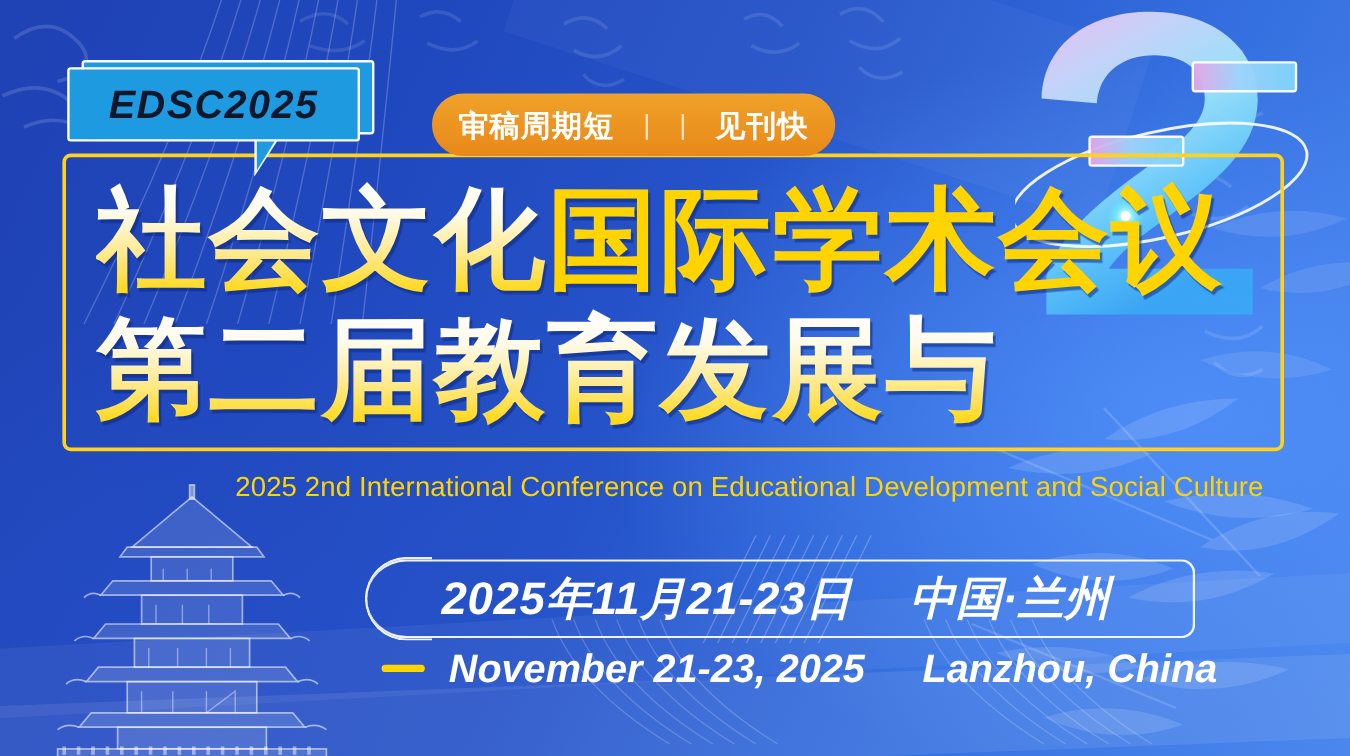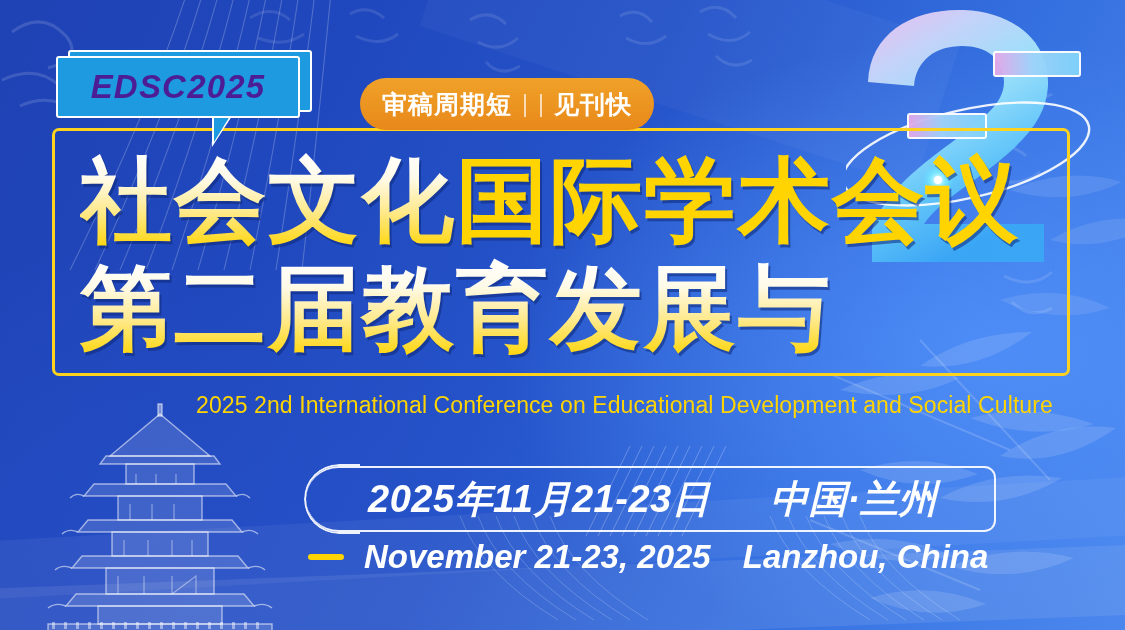--- a/index.html
+++ b/index.html
@@ -28,31 +28,31 @@
   .frame{position:absolute;left:52px;top:128px;width:1018px;height:248px;
          border:3px solid #FFD21E;border-radius:7px;}
 
   
   .badge-wrap{position:absolute;left:56px;top:56px;}
   .badge-back{position:absolute;left:12px;top:-6px;width:244px;height:62px;
       background:#1E9BE0;border:2px solid #ffffff;border-radius:3px;}
   .badge-main{position:relative;width:244px;height:62px;background:#1E9BE0;
       border:2px solid #ffffff;border-radius:3px;display:flex;align-items:center;
       justify-content:center;}
-  .badge-main span{color:#4c1d95;font-size:33px;font-style:italic;font-weight:700;
+  .badge-main span{color:#0f172a;font-size:33px;font-style:italic;font-weight:700;
       letter-spacing:1.2px;text-align:center;}
   .badge-tail{position:absolute;left:158px;top:60px;width:0;height:0;
       border-left:16px solid #1E9BE0;border-bottom:26px solid transparent;}
   .badge-tail-b{position:absolute;left:156px;top:60px;width:0;height:0;
       border-left:20px solid #ffffff;border-bottom:31px solid transparent;}
 
   
   .pill{position:absolute;left:360px;top:78px;height:52px;
       background:linear-gradient(180deg,#F0A228 0%,#E8881A 100%);
-      border-radius:26px;display:flex;align-items:center;padding:0 22px;gap:10px;}
+      border-radius:26px;display:flex;align-items:center;padding:0 22px;gap:24px;}
   .pill .txt{color:#ffffff;font-size:25px;font-weight:700;letter-spacing:1px;
       white-space:nowrap;}
   .pill .sep{color:rgba(255,255,255,.72);font-size:23px;font-weight:400;}
 
   
   .title{position:absolute;left:80px;top:146px;width:990px;}
   .tline{font-size:92px;font-weight:900;line-height:108px;letter-spacing:2px;
       white-space:nowrap;}
   .tline .g{
       background:linear-gradient(180deg,#FFFFFF 0%,#FFFBEA 28%,#FFE98A 62%,#FFD400 100%);
@@ -67,29 +67,29 @@
 
   
   .datebox{position:absolute;left:306px;top:466px;width:690px;height:66px;}
   .datebox .outline{position:absolute;inset:0;border:2px solid rgba(255,255,255,.92);
       border-radius:34px 12px 12px 34px;border-left:none;}
   .datebox .lbrk{position:absolute;left:-2px;top:-2px;width:56px;height:70px;
       border:2px solid rgba(255,255,255,.92);border-right:none;
       border-radius:56px 0 0 56px;
       -webkit-mask-image:linear-gradient(90deg,#000 0 100%);}
   .datebox .row{position:absolute;left:62px;top:0;height:66px;display:flex;
-      align-items:center;gap:60px;}
+      align-items:center;gap:48px;}
   .datebox .d1,.datebox .d2{color:#ffffff;font-size:38px;font-weight:700;
       font-style:italic;white-space:nowrap;letter-spacing:.5px;}
 
-  .dateen{position:absolute;left:308px;top:538px;display:flex;align-items:center;gap:20px;justify-content:flex-end;}
+  .dateen{position:absolute;left:318px;top:538px;display:flex;align-items:center;gap:20px;justify-content:flex-end;}
   .dash{width:36px;height:6px;background:#FFD400;border-radius:3px;}
   .dateen .e1,.dateen .e2{color:#ffffff;font-size:33px;font-weight:600;
       font-style:italic;white-space:nowrap;}
-  .dateen .e2{margin-left:12px;}
+  .dateen .e2{margin-left:28px;}
 
   
   .deco2{position:absolute;left:846px;top:4px;width:280px;height:300px;}
 </style>
 </head>
 <body>
 
 <div class="banner">
 
   <div class="bgdec">

